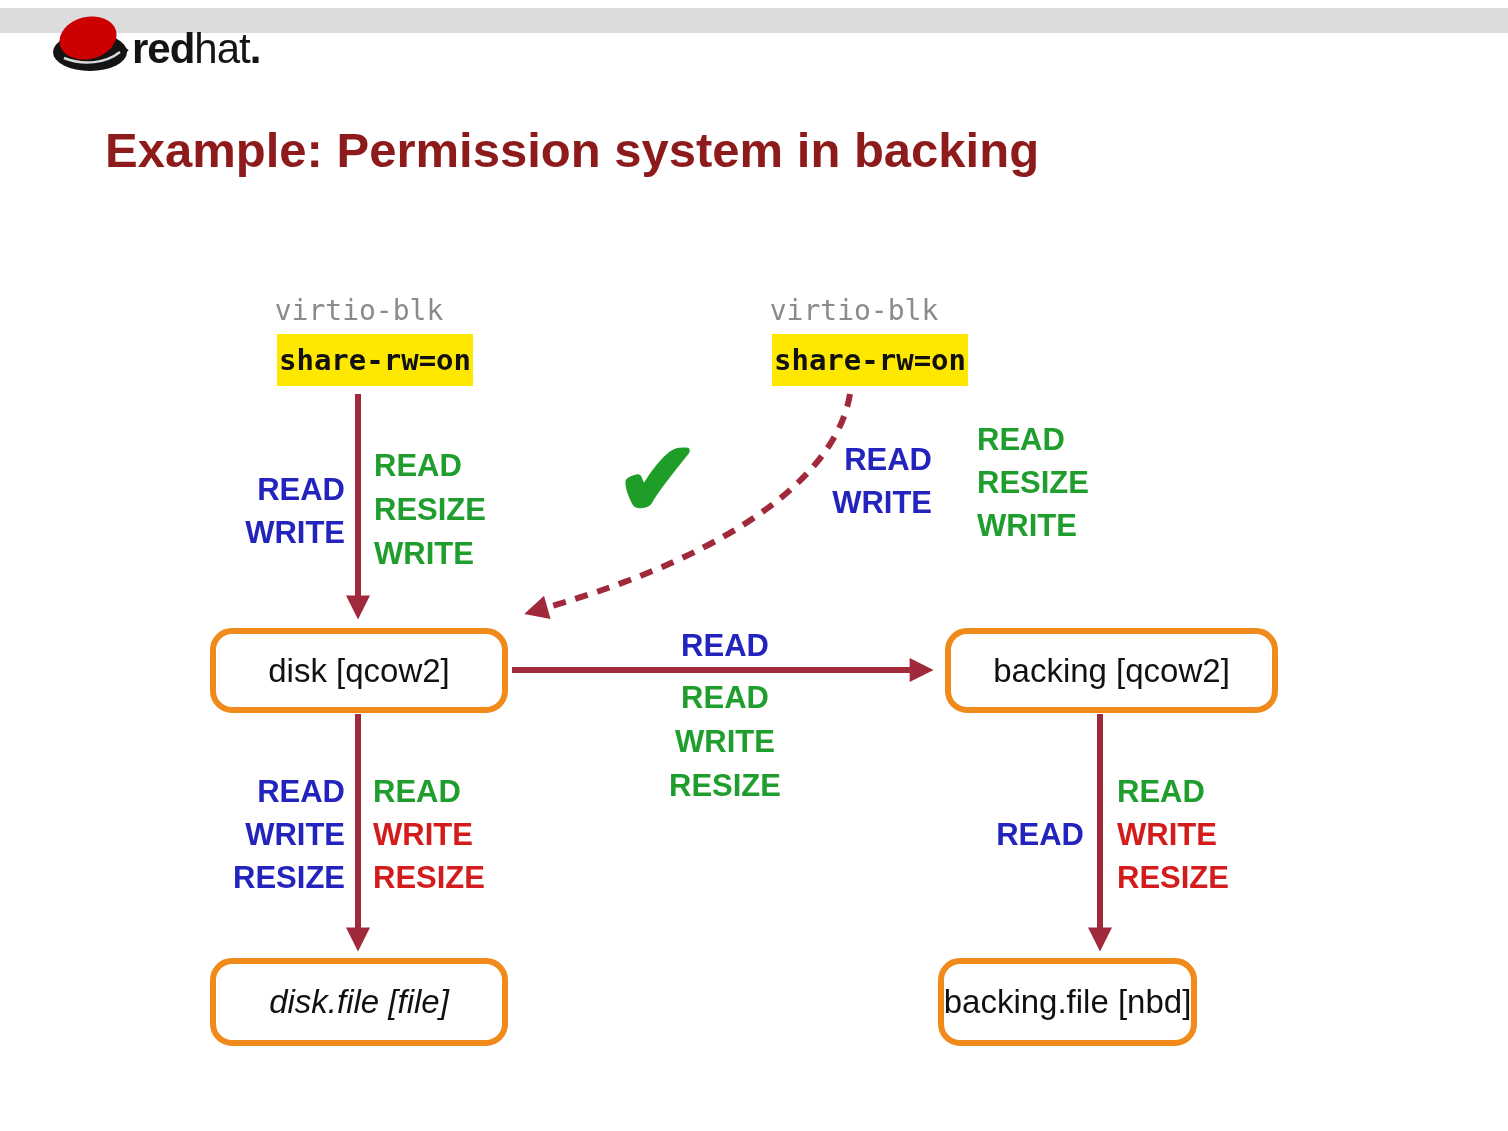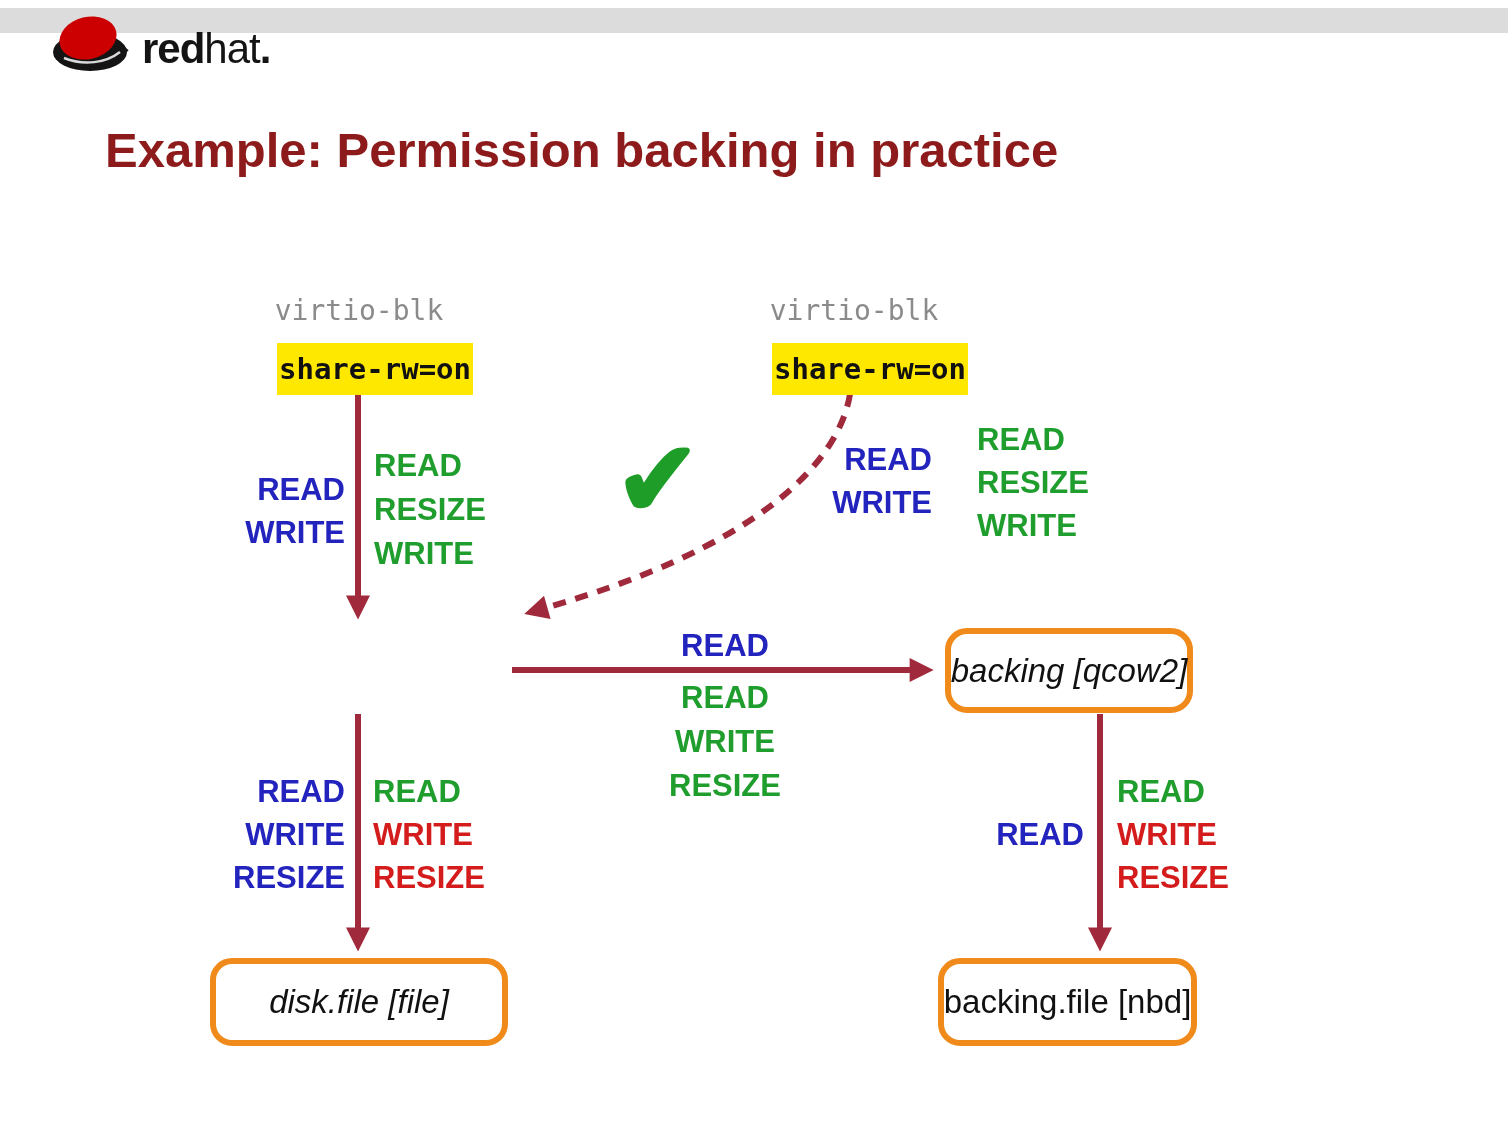--- a/index.html
+++ b/index.html
@@ -6,47 +6,47 @@
     --topbar:#dcdcdc; --title:#8e1b1b; --maroon:#a02a3c; --orange:#f08a1a;
     --yellow:#ffe800; --blue:#2323bd; --green:#1f9e2e; --red:#d41c1c;
     --gray_label:#8b8b8b; --check:#1e9e28;
   }
   *{margin:0;padding:0;box-sizing:border-box;}
   body{background:#fff;font-family:"Liberation Sans",sans-serif;}
   .slide{position:relative;width:1508px;height:1131px;background:#fff;overflow:hidden;}
 
   .topbar{position:absolute;left:0;top:8px;width:1508px;height:25px;background:var(--topbar);}
 
-  .logo{position:absolute;left:50px;top:6px;display:flex;align-items:flex-end;gap:12px;z-index:3;}
+  .logo{position:absolute;left:50px;top:6px;display:flex;align-items:flex-end;gap:2px;z-index:3;}
   .brand{font-size:42px;line-height:1;color:#141414;letter-spacing:-1px;padding-bottom:2px;}
   .brand b{font-weight:bold;}
   .brand .hat{font-weight:normal;}
 
   .title{position:absolute;left:105px;top:122px;font-size:49px;font-weight:bold;
          color:var(--title);letter-spacing:0;white-space:nowrap;}
 
   .overlay{position:absolute;left:0;top:0;width:1508px;height:1131px;z-index:1;}
   .arrow-line{stroke:var(--maroon);stroke-width:6;fill:none;}
   .dashed{stroke-dasharray:13 10;}
   .arrow-head{fill:var(--maroon);}
 
   .device{position:absolute;width:228px;text-align:center;z-index:2;}
   .device-left{left:245px;top:294px;}
   .device-right{left:740px;top:294px;}
   .driver{font-family:"DejaVu Sans Mono",monospace;font-size:28px;color:var(--gray_label);
-          margin-bottom:16px;white-space:nowrap;}
+          margin-bottom:7px;white-space:nowrap;}
   .option{background:var(--yellow);height:52px;line-height:52px;
           font-family:"DejaVu Sans Mono",monospace;font-weight:bold;font-size:29px;color:#111;
           white-space:nowrap;margin-left:32px;}
 
   .node{position:absolute;border:6px solid var(--orange);border-radius:22px;background:#fff;
         display:flex;align-items:center;justify-content:center;font-size:33px;color:#111;
         z-index:2;white-space:nowrap;}
   .node-disk{left:210px;top:628px;width:298px;height:85px;}
-  .node-backing{left:945px;top:628px;width:248px;height:85px;font-style:italic;}
+  .node-backing{left:945px;top:628px;width:333px;height:85px;}
   .node-disk-file{left:210px;top:958px;width:298px;height:88px;font-style:italic;}
   .node-backing-file{left:938px;top:958px;width:259px;height:88px;}
 
   .perms{position:absolute;font-size:31px;font-weight:bold;line-height:43px;z-index:2;white-space:nowrap;}
   .c-blue{color:var(--blue);} .c-green{color:var(--green);} .c-red{color:var(--red);}
   .p-a{left:145px;top:468px;width:200px;text-align:right;}
   .p-b{left:374px;top:444px;line-height:44px;}
   .p-c{left:732px;top:438px;width:200px;text-align:right;}
   .p-d{left:977px;top:418px;}
   .p-e{left:600px;top:624px;width:250px;text-align:center;}
@@ -69,21 +69,21 @@
   <div class="logo">
     <svg viewBox="0 0 80 66" width="80" height="66">
       <ellipse cx="40" cy="46" rx="37" ry="19" fill="#141414"></ellipse>
       <ellipse cx="38" cy="32" rx="29" ry="21" fill="#cc0000" transform="rotate(-14 38 32)"></ellipse>
       <path d="M6 48 C28 64 60 60 76 42" stroke="#141414" stroke-width="7" fill="none"></path>
       <path d="M14 52 C34 60 56 57 70 46" stroke="#d9d9d9" stroke-width="2.5" fill="none"></path>
     </svg>
     <span class="brand"><b>red</b><span class="hat">hat</span><b>.</b></span>
   </div>
 
-  <h1 class="title">Example: Permission backing in practice</h1>
+  <h1 class="title">Example: Permission system in backing</h1>
 
   <svg class="overlay" viewBox="0 0 1508 1131">
     <defs>
       <marker id="ah" viewBox="0 0 10 10" refX="1" refY="5" markerWidth="4.5" markerHeight="4" orient="auto">
         <path d="M0,0 L10,5 L0,10 Z" class="arrow-head" fill="#a02a3c"></path>
       </marker>
     </defs>
     <path class="arrow-line" d="M358,394 V598" marker-end="url(#ah)"></path>
     <path class="arrow-line" d="M358,714 V930" marker-end="url(#ah)"></path>
     <path class="arrow-line" d="M1100,714 V930" marker-end="url(#ah)"></path>
@@ -145,17 +145,18 @@
 
   <div class="perms p-i c-blue">
     <div>READ</div>
   </div>
   <div class="perms p-j">
     <div class="c-green">READ</div>
     <div class="c-red">WRITE</div>
     <div class="c-red">RESIZE</div>
   </div>
 
+  <div class="node node-disk">disk [qcow2]</div>
   <div class="node node-backing">backing [qcow2]</div>
   <div class="node node-disk-file">disk.file [file]</div>
   <div class="node node-backing-file">backing.file [nbd]</div>
 
 </div>
 
 </body></html>

